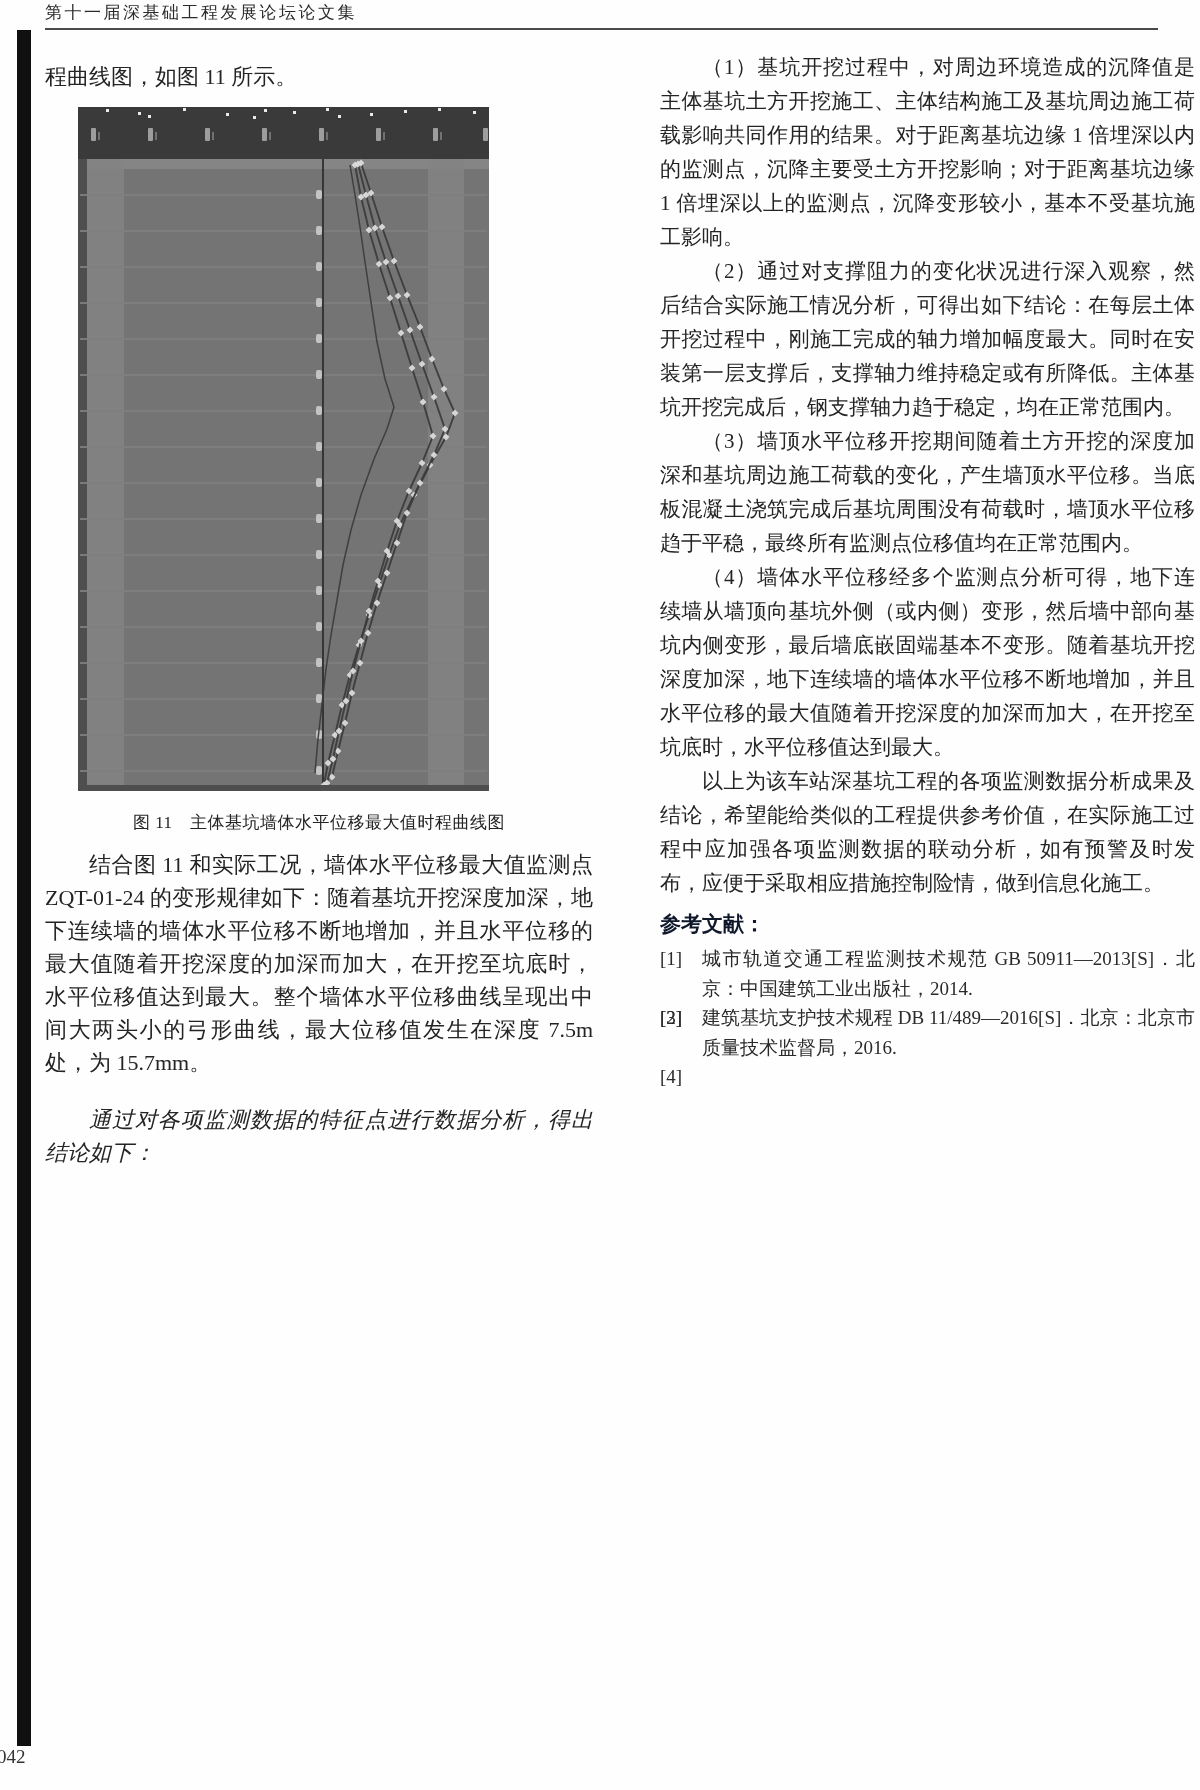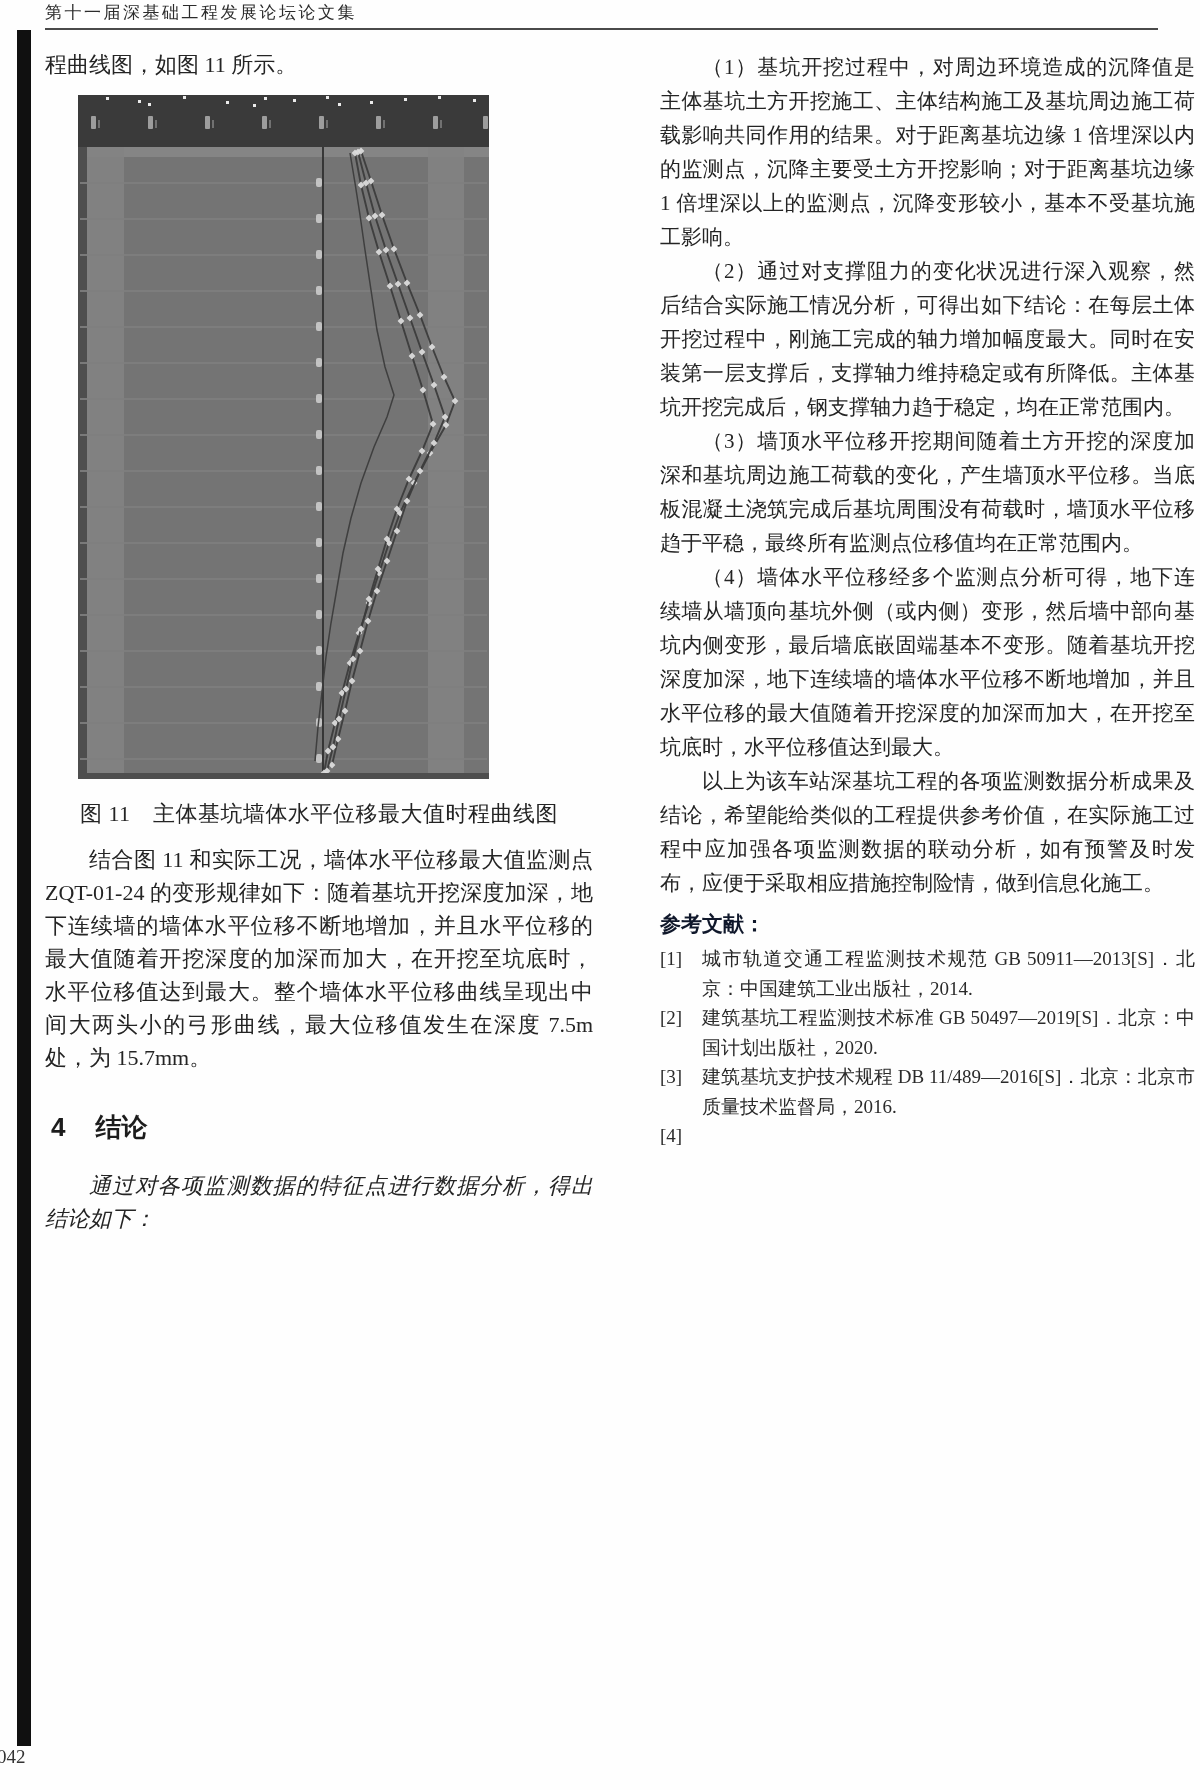--- a/index.html
+++ b/index.html
@@ -11,30 +11,30 @@
   }
   .edge-bar{position:absolute;left:17px;top:30px;width:14px;height:1716px;background:#101010;}
   .header-title{
     position:absolute;left:45px;top:1px;font-size:17px;letter-spacing:2.5px;color:#2b2b2b;
     white-space:nowrap;
     text-align:right;
   }
   .header-rule{position:absolute;left:45px;top:28px;width:1113px;height:2px;background:#4a4a4a;}
   .page-number{position:absolute;left:-3px;top:1746px;font-size:19px;color:#333;}
 
-  .col-left{position:absolute;left:45px;top:48px;width:548px;}
+  .col-left{position:absolute;left:45px;top:60px;width:548px;}
   .col-right{position:absolute;left:660px;top:50px;width:535px;}
 
   .body-text{font-size:22px;line-height:33px;text-align:justify;text-justify:inter-ideograph;color:#242424;}
   .col-right .body-text{font-size:21px;line-height:34px;}
   .indent{text-indent:2em;}
 
   .figure-wrap{margin:14px 0 0 33px;width:411px;height:684px;background:#747474;}
   .figure-wrap svg{display:block;}
-  .figure-caption{margin-top:20px;text-align:center;font-size:22px;color:#242424;letter-spacing:0.5px;}
+  .figure-caption{margin-top:20px;text-align:center;font-size:17px;color:#242424;letter-spacing:0.5px;}
   .para{margin:14px 0 0 0;}
 
   .section-heading{
     margin:36px 0 0 6px;font-family:"Liberation Sans","DejaVu Sans",sans-serif;
     font-weight:bold;font-size:26px;color:#1c1c1c;
   }
   .section-heading .sec-no{margin-right:30px;}
   .section-intro{margin-top:24px;font-style:italic;}
 
   .refs-heading{
@@ -200,41 +200,38 @@
         <rect x="260" y="8" width="3" height="3" fill="#ffffff" opacity="0.9"></rect>
         <rect x="175" y="9" width="3" height="3" fill="#ffffff" opacity="0.9"></rect>
         <rect x="0" y="678" width="411" height="6" fill="#4e4e4e"></rect>
       </svg>
   </div>
 
   <div class="figure-caption">图 11　主体基坑墙体水平位移最大值时程曲线图</div>
 
   <div class="body-text para indent">结合图 11 和实际工况，墙体水平位移最大值监测点 ZQT-01-24 的变形规律如下：随着基坑开挖深度加深，地下连续墙的墙体水平位移不断地增加，并且水平位移的最大值随着开挖深度的加深而加大，在开挖至坑底时，水平位移值达到最大。整个墙体水平位移曲线呈现出中间大两头小的弓形曲线，最大位移值发生在深度 7.5m 处，为 15.7mm。</div>
 
-  <div class="section-heading">
-    <span class="sec-no">4</span><span>结论</span>
-  </div>
 
   <div class="body-text section-intro indent">通过对各项监测数据的特征点进行数据分析，得出结论如下：</div>
 </div>
 
 <div class="col-right">
   <div class="body-text indent">（1）基坑开挖过程中，对周边环境造成的沉降值是主体基坑土方开挖施工、主体结构施工及基坑周边施工荷载影响共同作用的结果。对于距离基坑边缘 1 倍埋深以内的监测点，沉降主要受土方开挖影响；对于距离基坑边缘 1 倍埋深以上的监测点，沉降变形较小，基本不受基坑施工影响。</div>
   <div class="body-text indent">（2）通过对支撑阻力的变化状况进行深入观察，然后结合实际施工情况分析，可得出如下结论：在每层土体开挖过程中，刚施工完成的轴力增加幅度最大。同时在安装第一层支撑后，支撑轴力维持稳定或有所降低。主体基坑开挖完成后，钢支撑轴力趋于稳定，均在正常范围内。</div>
   <div class="body-text indent">（3）墙顶水平位移开挖期间随着土方开挖的深度加深和基坑周边施工荷载的变化，产生墙顶水平位移。当底板混凝土浇筑完成后基坑周围没有荷载时，墙顶水平位移趋于平稳，最终所有监测点位移值均在正常范围内。</div>
   <div class="body-text indent">（4）墙体水平位移经多个监测点分析可得，地下连续墙从墙顶向基坑外侧（或内侧）变形，然后墙中部向基坑内侧变形，最后墙底嵌固端基本不变形。随着基坑开挖深度加深，地下连续墙的墙体水平位移不断地增加，并且水平位移的最大值随着开挖深度的加深而加大，在开挖至坑底时，水平位移值达到最大。</div>
   <div class="body-text indent">以上为该车站深基坑工程的各项监测数据分析成果及结论，希望能给类似的工程提供参考价值，在实际施工过程中应加强各项监测数据的联动分析，如有预警及时发布，应便于采取相应措施控制险情，做到信息化施工。</div>
 
   <div class="refs-heading">参考文献：</div>
 
   <div class="ref-item">
     <span class="ref-label">[1]</span><span>城市轨道交通工程监测技术规范 GB 50911—2013[S]．北京：中国建筑工业出版社，2014.</span>
   </div>
   <div class="ref-item">
-    <span class="ref-label">[2]</span><span>建筑基坑工程监测技术标准 GB 50497—2019[S]．北京：中国计划出版社，2020.</span>
+    <span class="ref-label">[2]</span>
   </div>
   <div class="ref-item">
     <span class="ref-label">[3]</span><span>建筑基坑支护技术规程 DB 11/489—2016[S]．北京：北京市质量技术监督局，2016.</span>
   </div>
   <div class="ref-item">
     <span class="ref-label">[4]</span>
   </div>
 </div>
 
 <div class="page-number">042</div>

